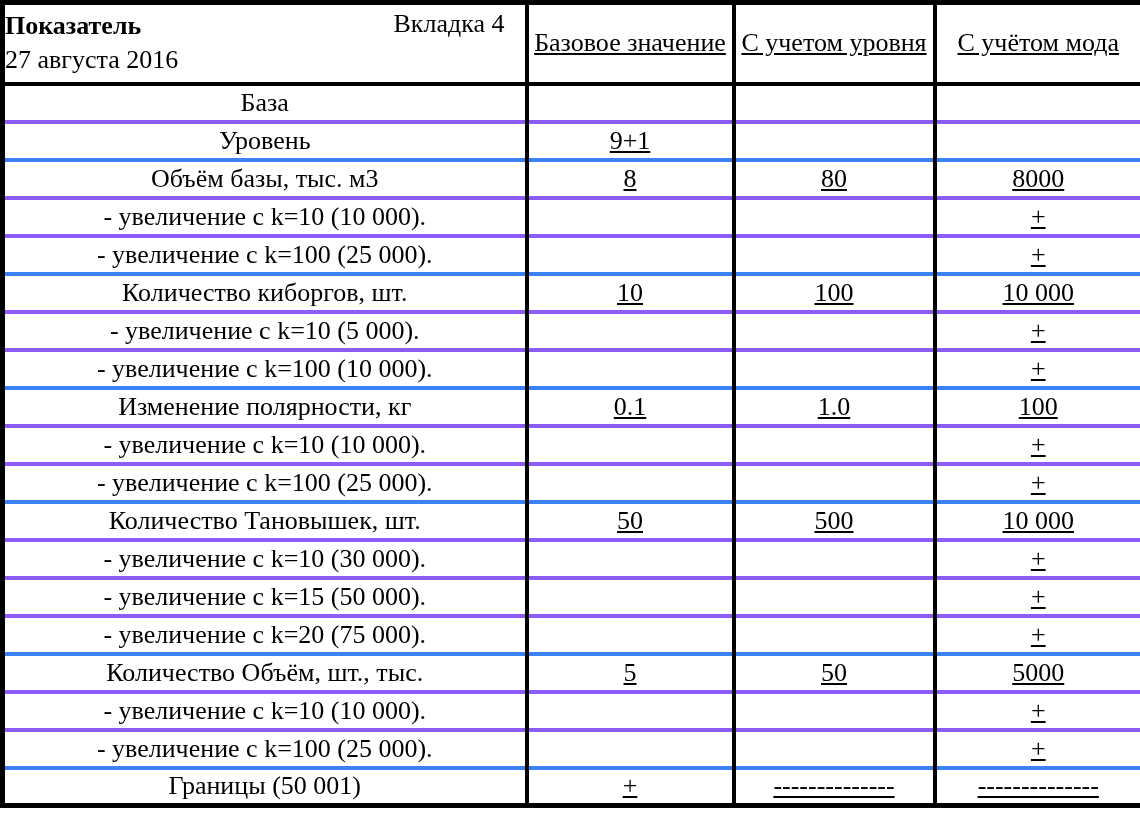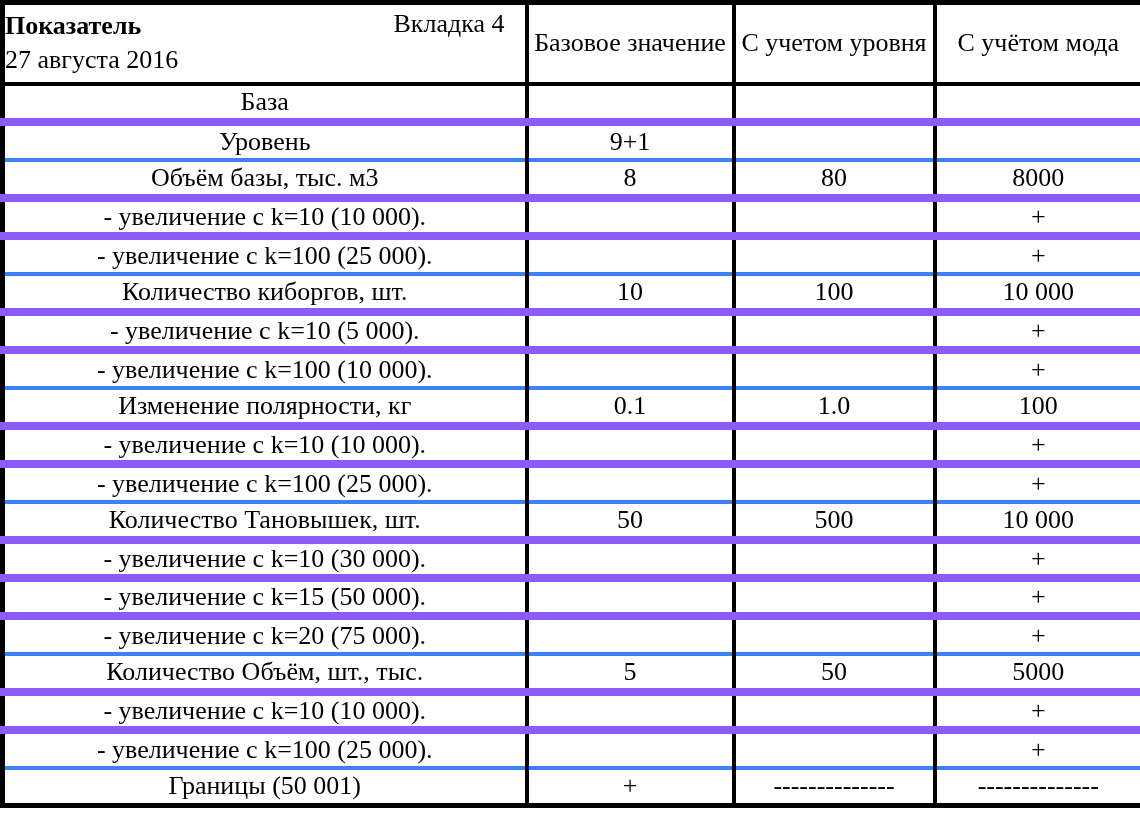--- a/index.html
+++ b/index.html
@@ -30,21 +30,21 @@
   col.c-label { width: 524px; }
   col.c-base  { width: 207px; }
   col.c-level { width: 201px; }
   col.c-mod   { width: 208px; }
 
   
   table.main-table { border: 5px solid #000000; }
 
   
   table.main-table td + td,
-  table.main-table th + th { border-left: 4px solid #000000; }
+  table.main-table th + th { border-left: 4px solid #000000; text-decoration: underline; }
 
   
   thead tr { height: 81px; }
   thead th { border-bottom: 4px solid #000000; }
   th.head-label-cell {
     text-align: left;
     position: relative;
     padding: 2px 6px 2px 9px;
     vertical-align: top;
   }
@@ -60,21 +60,21 @@
   th.head-value-cell {
     font-weight: bold;
     text-align: center;
     line-height: 1.3;
     padding: 2px 4px;
     vertical-align: middle;
   }
 
   
   tbody tr { height: 38px; }
-  tbody tr.thin  td { border-top: 8px solid #8b5cf6; }
+  tbody tr.thin  td { border-top: 4px solid #8b5cf6; }
   tbody tr.thick td { border-top: 4px solid #3b82f6; }
   tbody tr:first-child td { border-top: none; }
 
   td.label-cell {
     text-align: center;
     padding-left: 9px;
     padding-right: 4px;
     white-space: nowrap;
   }
   td.value-cell {

